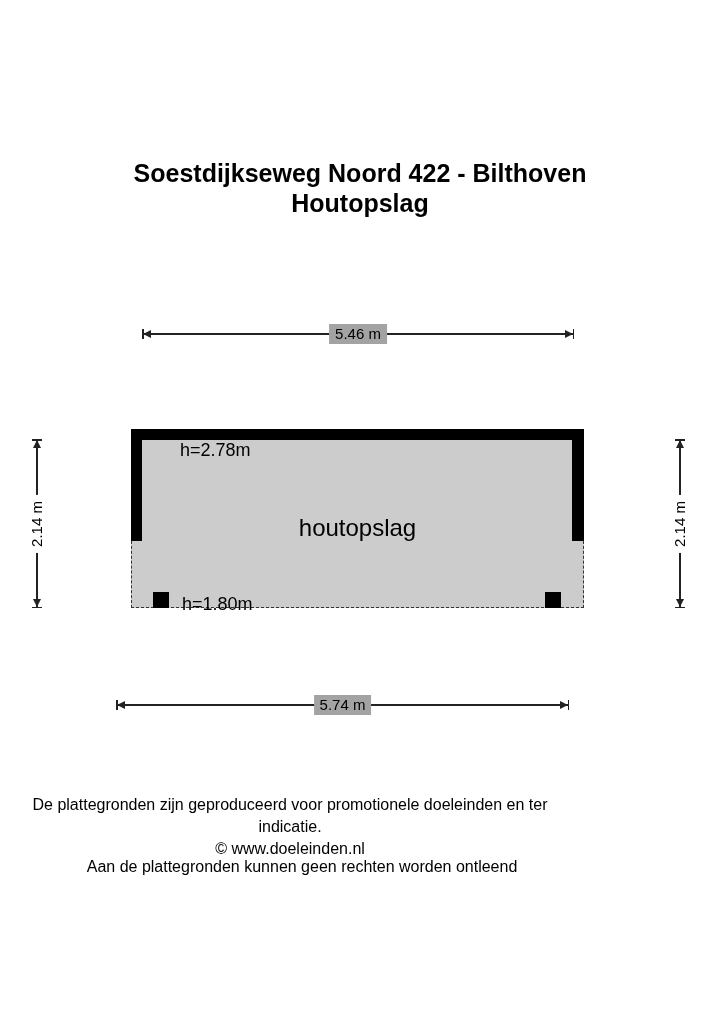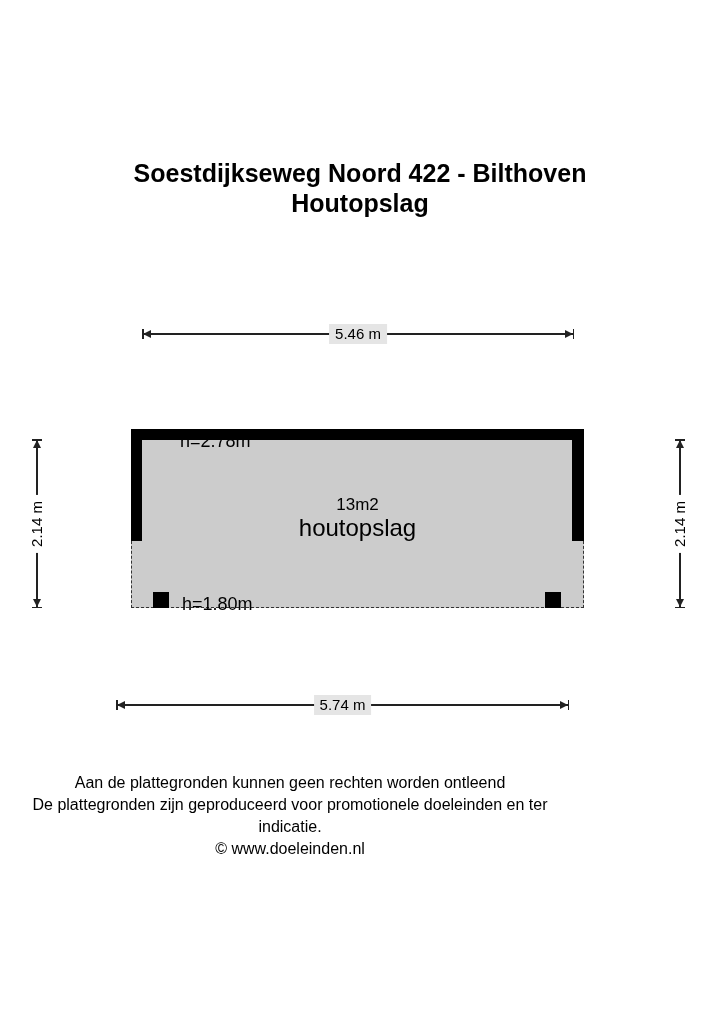--- a/index.html
+++ b/index.html
@@ -54,21 +54,21 @@
       border-top: 4px solid transparent;
       border-bottom: 4px solid transparent;
     }
     .dim-h .arrow-l { left: 1px; border-right: 8px solid #222; }
     .dim-h .arrow-r { right: 1px; border-left: 8px solid #222; }
     .dim-h .label {
       position: absolute;
       left: 50%;
       top: 0;
       transform: translateX(-50%);
-      background: #e5e5e5;
+      background: #a3a3a3;
       padding: 0 6px;
       font-size: 15px;
       line-height: 20px;
       white-space: nowrap;
     }
 
     .dim-v {
       position: absolute;
       width: 20px;
     }
@@ -175,21 +175,21 @@
     }
     #pillar-left { left: 22px; }
     #pillar-right { left: 414px; }
 
     #room .height-label {
       position: absolute;
       font-size: 18px;
       line-height: 20px;
       white-space: nowrap;
     }
-    #height-top { left: 49px; top: 2px; }
+    #height-top { left: 49px; top: 11px; }
     #height-bottom { left: 51px; top: 157px; margin-top: 8px; }
 
     #room .area {
       position: absolute;
       left: 0;
       width: 453px;
       text-align: center;
       font-size: 17px;
       line-height: 20px;
       top: 66px;
@@ -206,21 +206,21 @@
 
     .disclaimer {
       position: absolute;
       left: 0;
       width: 580px;
       text-align: center;
       font-size: 16px;
       line-height: 22px;
     }
     #disc-1 { top: 794px; }
-    #disc-2 { top: 772px; }
+    #disc-2 { top: 856px; padding-left: 12px; }
     #disc-3 { top: 838px; }
   </style>
 </head>
 <body>
 
 <div id="title-1" class="title">Soestdijkseweg Noord 422 - Bilthoven</div>
 <div id="title-2" class="title">Houtopslag</div>
 
 <div class="dim-h" style="left:142px; top:324px; width:432px;">
   <div class="line"></div>
@@ -254,21 +254,20 @@
   <div class="wall-top"></div>
   <div class="wall-left"></div>
   <div class="wall-right"></div>
   <div class="open-left"></div>
   <div class="open-right"></div>
   <div class="open-bottom"></div>
   <div id="pillar-left" class="pillar"></div>
   <div id="pillar-right" class="pillar"></div>
   <span id="height-top" class="height-label">h=2.78m</span>
   <span id="height-bottom" class="height-label">h=1.80m</span>
-  <div class="area">13m2</div>
   <div class="room-name">houtopslag</div>
 </div>
 
 <div class="dim-h" style="left:116px; top:695px; width:453px;">
   <div class="line"></div>
   <div class="tick-l"></div>
   <div class="tick-r"></div>
   <div class="arrow-l"></div>
   <div class="arrow-r"></div>
   <span class="label">5.74 m</span>

